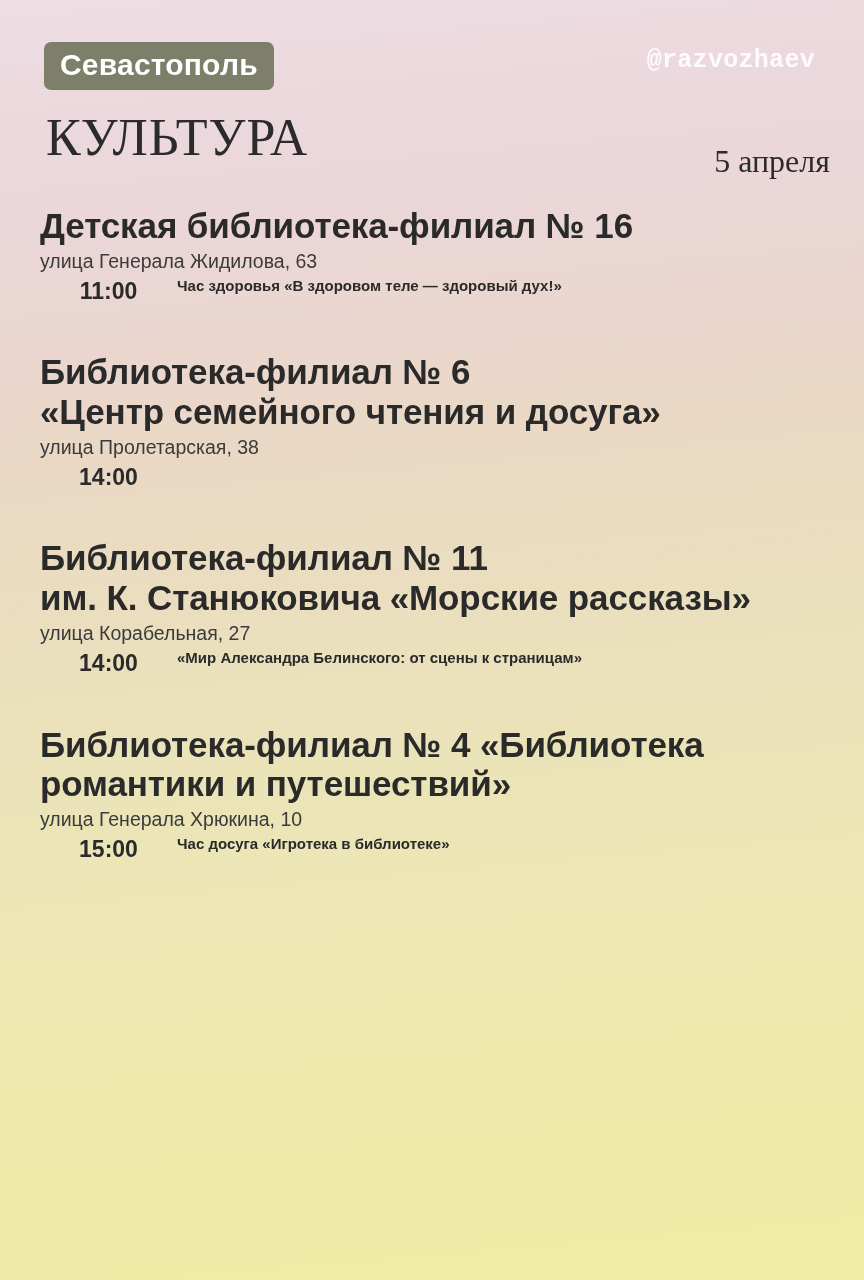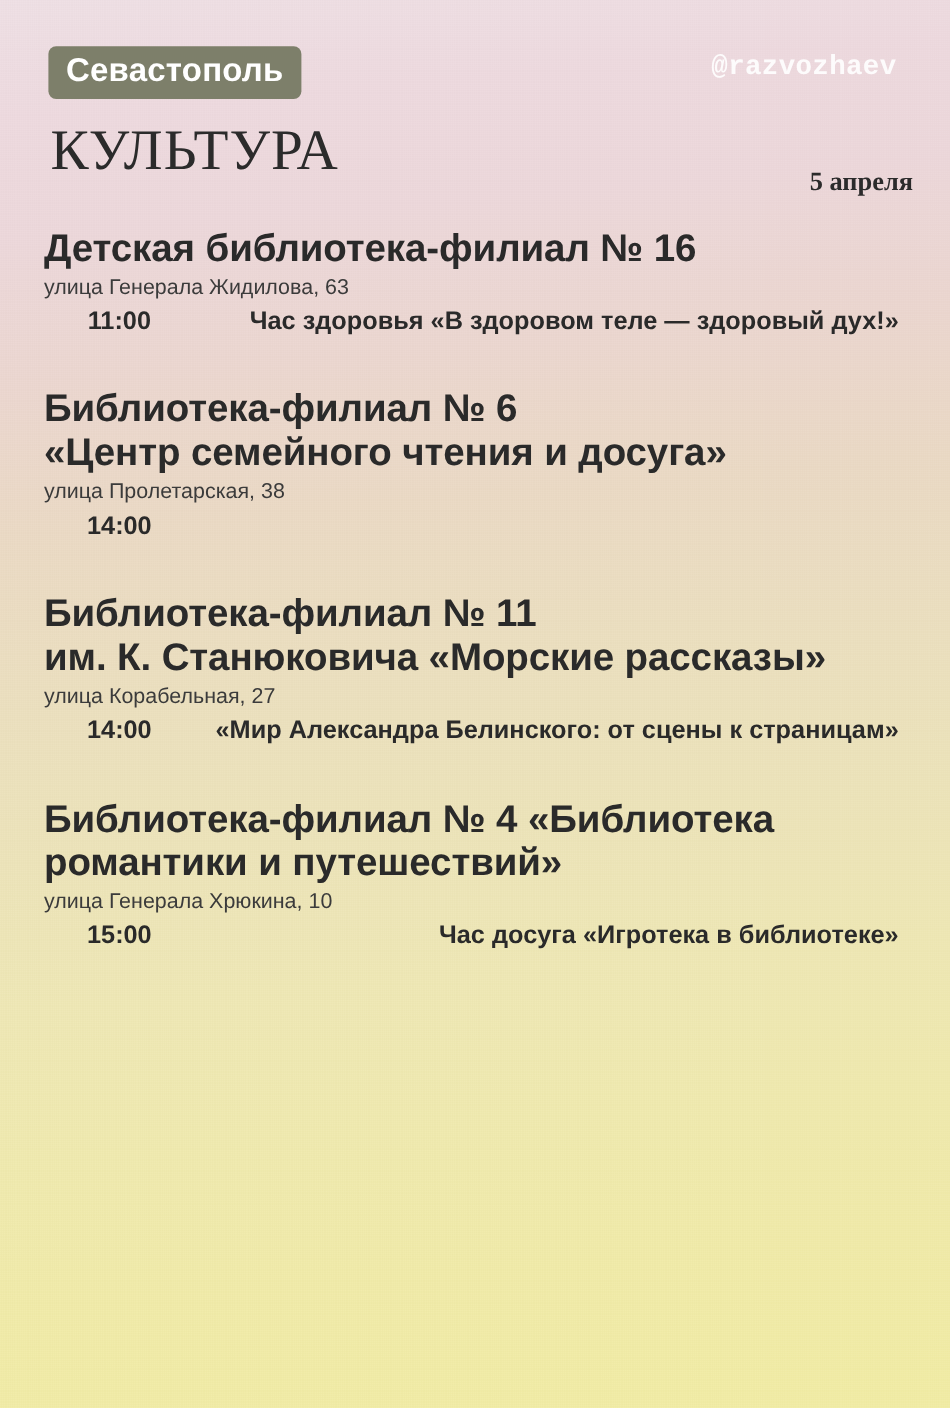--- a/index.html
+++ b/index.html
@@ -91,23 +91,22 @@
     font-size: 52px;
     line-height: 1;
     color: #2b2b2b;
     letter-spacing: 1px;
   }
   .date {
     position: absolute;
     right: 0;
     bottom: 2px;
     font-family: "Liberation Serif", serif;
-    font-size: 24px;
+    font-size: 32px;
     color: #2b2b2b;
-    font-weight: bold;
   }
 
   
   .schedule {
     position: absolute;
     top: 206px;
     left: 40px;
     right: 34px;
   }
   .venue {
@@ -140,26 +139,25 @@
   .event-time {
     flex: 0 0 137px;
     font-size: 23px;
     font-weight: bold;
     color: #2a2a2a;
     line-height: 1.32;
     text-align: center;
   }
   .event-title {
     flex: 1 1 auto;
-    font-size: 23px;
+    font-size: 15px;
     font-weight: bold;
     color: #2a2a2a;
     line-height: 1.32;
     max-width: 640px;
-    text-align: right;
   }
 </style>
 </head>
 <body>
 
 <div class="page">
   <div class="grain"></div>
 
   <div class="content">
 

